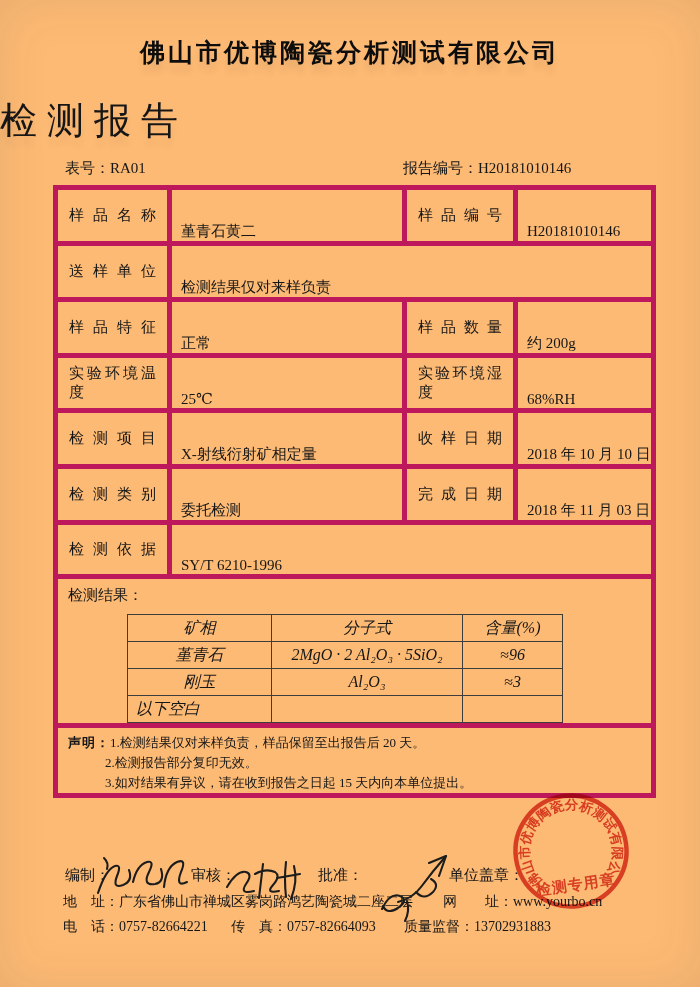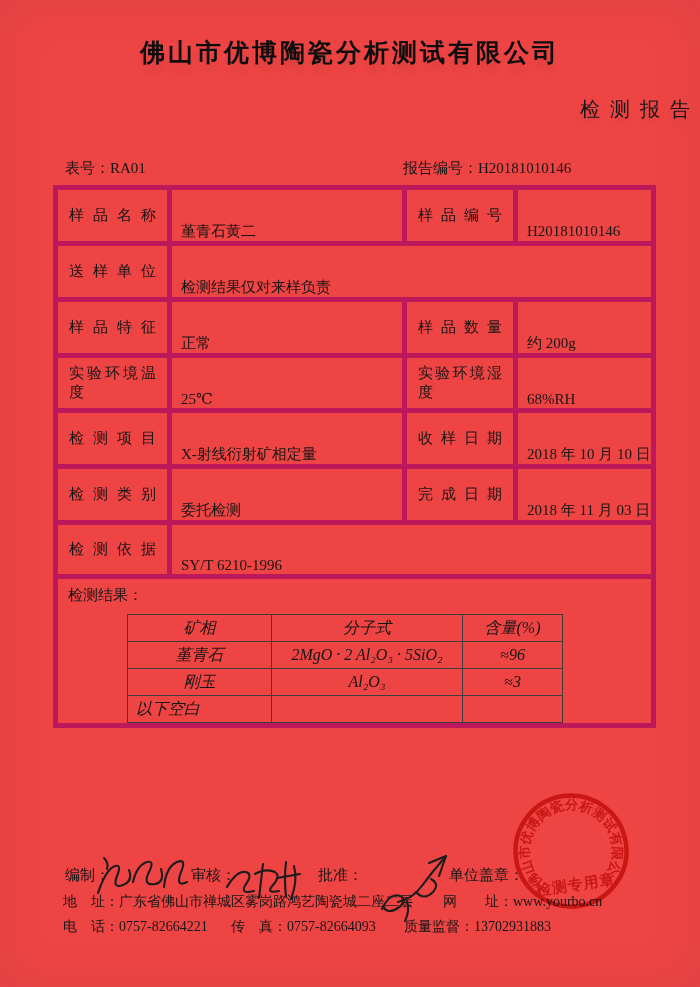--- a/index.html
+++ b/index.html
@@ -3,33 +3,33 @@
 <meta charset="utf-8">
 <style>
   * { margin:0; padding:0; box-sizing:border-box; }
   html,body { width:700px; }
   body {
     font-family: "Liberation Serif", "DejaVu Serif", serif;
     background:#e9e9e7;
   }
   .page {
     position:relative; width:700px; height:987px;
-    background:#ef4444; color:#161616; overflow:hidden;
+    background:#fdba74; color:#161616; overflow:hidden;
     box-shadow: inset 0 0 50px rgba(60,60,55,.10);
   }
   
   .company-title {
     position:absolute; top:36px; left:0; width:700px;
     text-align:center; font-family:"Liberation Sans","DejaVu Sans",sans-serif;
     font-weight:900; font-size:25px; letter-spacing:3px; color:#0d0d0d;
     text-shadow: 0 9px 6px rgba(0,0,0,0.07);
   }
   .report-title {
     position:absolute; top:96px; left:0; width:700px;
-    text-align:right; font-size:20px; letter-spacing:10px; font-weight:400;
+    text-align:left; font-size:37px; letter-spacing:10px; font-weight:400;
     text-shadow: 0 9px 6px rgba(0,0,0,0.06);
   }
   .meta-line { position:absolute; top:159px; left:0; width:700px; font-size:15px; }
   .meta-form   { position:absolute; left:65px; }
   .meta-report { position:absolute; left:403px; }
   
   table.info {
     position:absolute; top:185px; left:53px; width:598px;
     border-collapse:collapse; table-layout:fixed; font-size:15px;
   }
@@ -204,20 +204,27 @@
           </tr>
           <tr>
             <td class="left">以下空白</td>
             <td></td>
             <td></td>
           </tr>
         </tbody>
             </table>
       </td>
     </tr>
+    <tr>
+      <td class="stmtcell" colspan="4">
+        <div class="stmt stmt-first"><b>声明：</b><span>1.检测结果仅对来样负责，样品保留至出报告后 20 天。</span></div>
+        <div class="stmt stmt-indent">2.检测报告部分复印无效。</div>
+        <div class="stmt stmt-indent">3.如对结果有异议，请在收到报告之日起 15 天内向本单位提出。</div>
+      </td>
+    </tr>
   </tbody>
     </table>
 
   <div class="foot sign-row">
     <span class="fx" style="left:65px">编制：</span>
     <span class="fx" style="left:191px">审核：</span>
     <span class="fx" style="left:318px">批准：</span>
     <span class="fx" style="left:449px">单位盖章：</span>
   </div>
 

